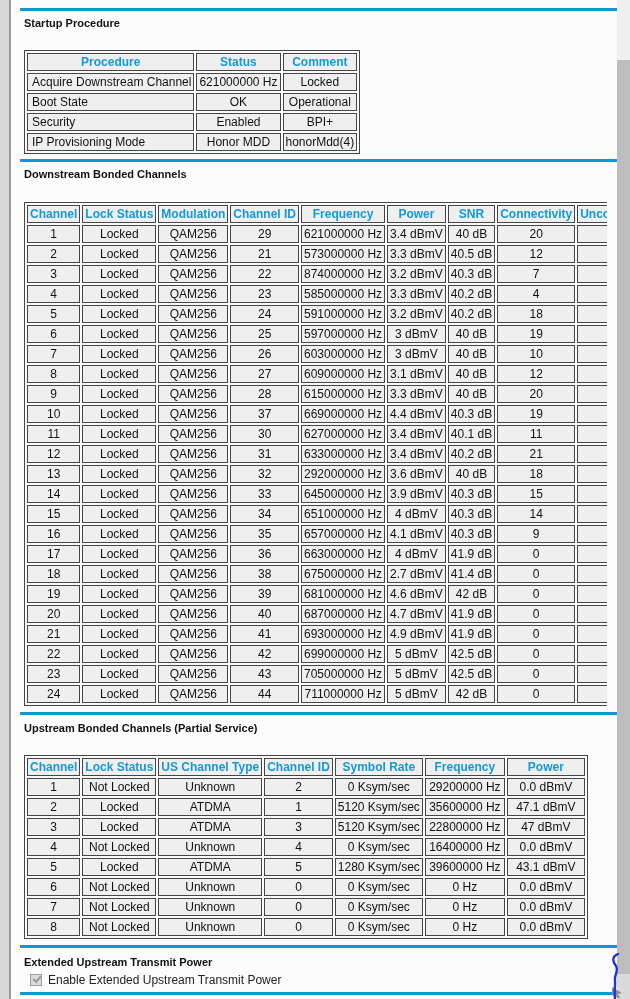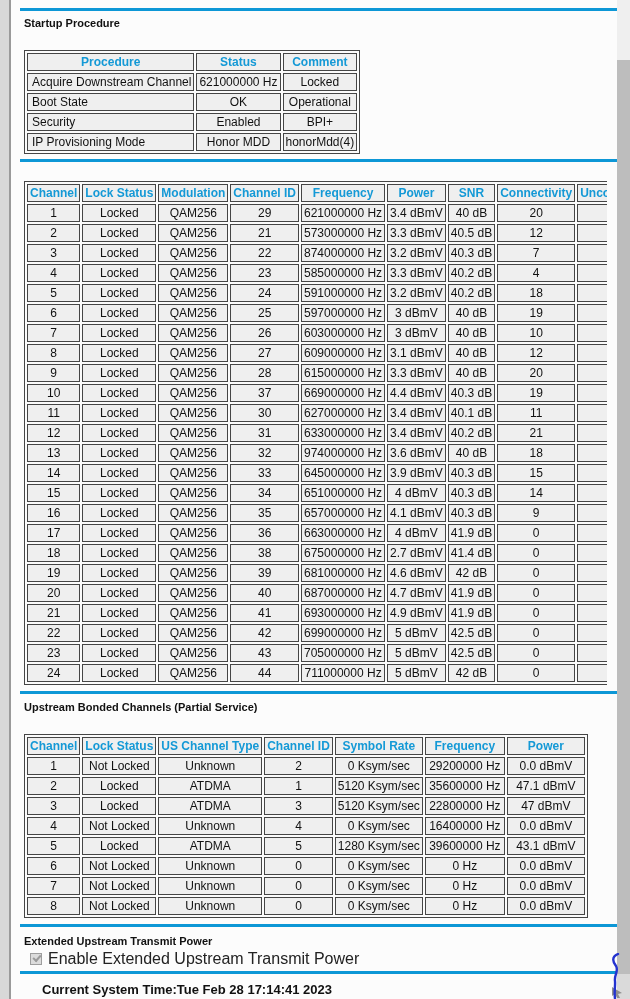--- a/index.html
+++ b/index.html
@@ -74,21 +74,21 @@
   }
   .checkbox.checked::after {
     content: "";
     position: absolute; left: 2px; top: 1px;
     width: 6px; height: 3px;
     border-left: 2px solid #9b9b9b;
     border-bottom: 2px solid #9b9b9b;
     transform: rotate(-48deg);
   }
   .checkbox-label {
-    font-size: 16px; color: #222; margin-left: 6px; line-height: 14px;
+    font-size: 12px; color: #222; margin-left: 6px; line-height: 14px;
   }
   .footer-line {
     font-size: 13px; font-weight: bold; color: #111;
     margin-left: 31px; line-height: 15px;
   }
   .footer-line.first { margin-top: 8px; }
 
   
   #scrollbar {
     position: absolute; right: 0; top: 0; width: 13px; height: 999px;
@@ -144,20 +144,21 @@
         <tr>
           <td>IP Provisioning Mode</td>
           <td>Honor MDD</td>
           <td>honorMdd(4)</td>
         </tr>
       </tbody>
     </table>
 
   <div class="rule rule2"></div>
 
+  <div class="section-title">Downstream Bonded Channels</div>
 
   <div id="downstream-clip">
     <table class="grid t-downstream">
       <colgroup>
         <col style="width:50px">
           <col style="width:68px">
           <col style="width:66px">
         <col style="width:66px">
           <col style="width:84px">
           <col style="width:56px">
@@ -309,21 +310,21 @@
             <td>3.4 dBmV</td>
             <td>40.2 dB</td>
             <td>21</td>
             <td>0</td>
           </tr>
           <tr>
             <td>13</td>
             <td>Locked</td>
             <td>QAM256</td>
             <td>32</td>
-            <td>974000000 Hz</td>
+            <td>292000000 Hz</td>
             <td>3.6 dBmV</td>
             <td>40 dB</td>
             <td>18</td>
             <td>0</td>
           </tr>
           <tr>
             <td>14</td>
             <td>Locked</td>
             <td>QAM256</td>
             <td>33</td>

